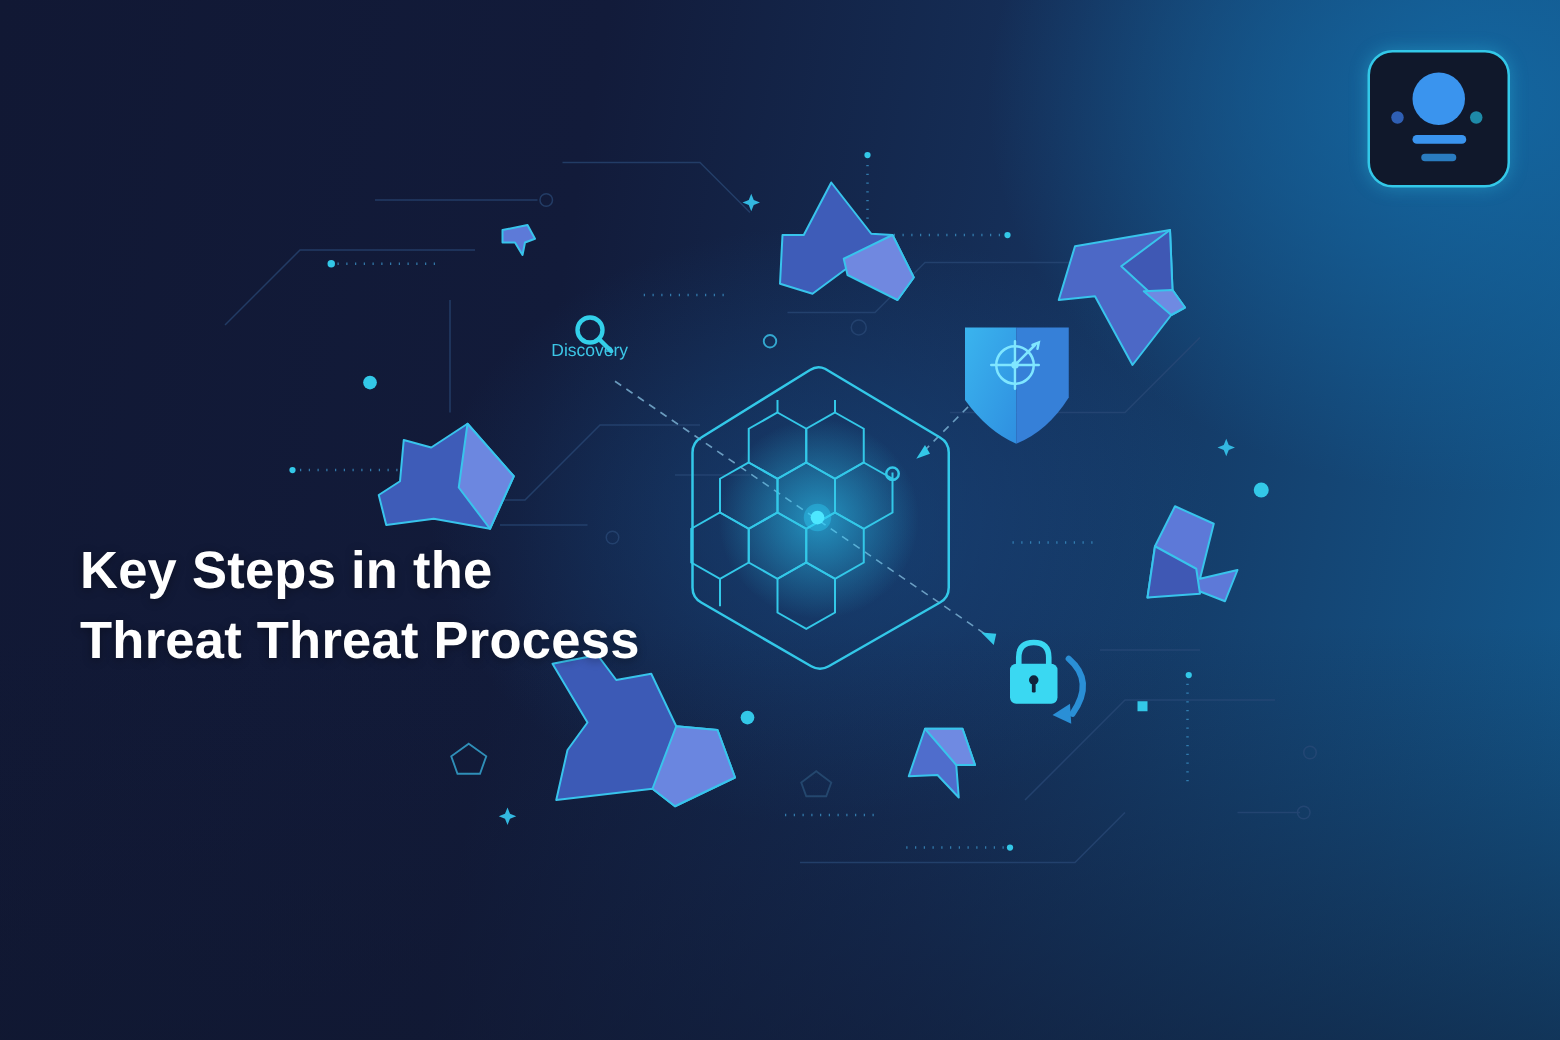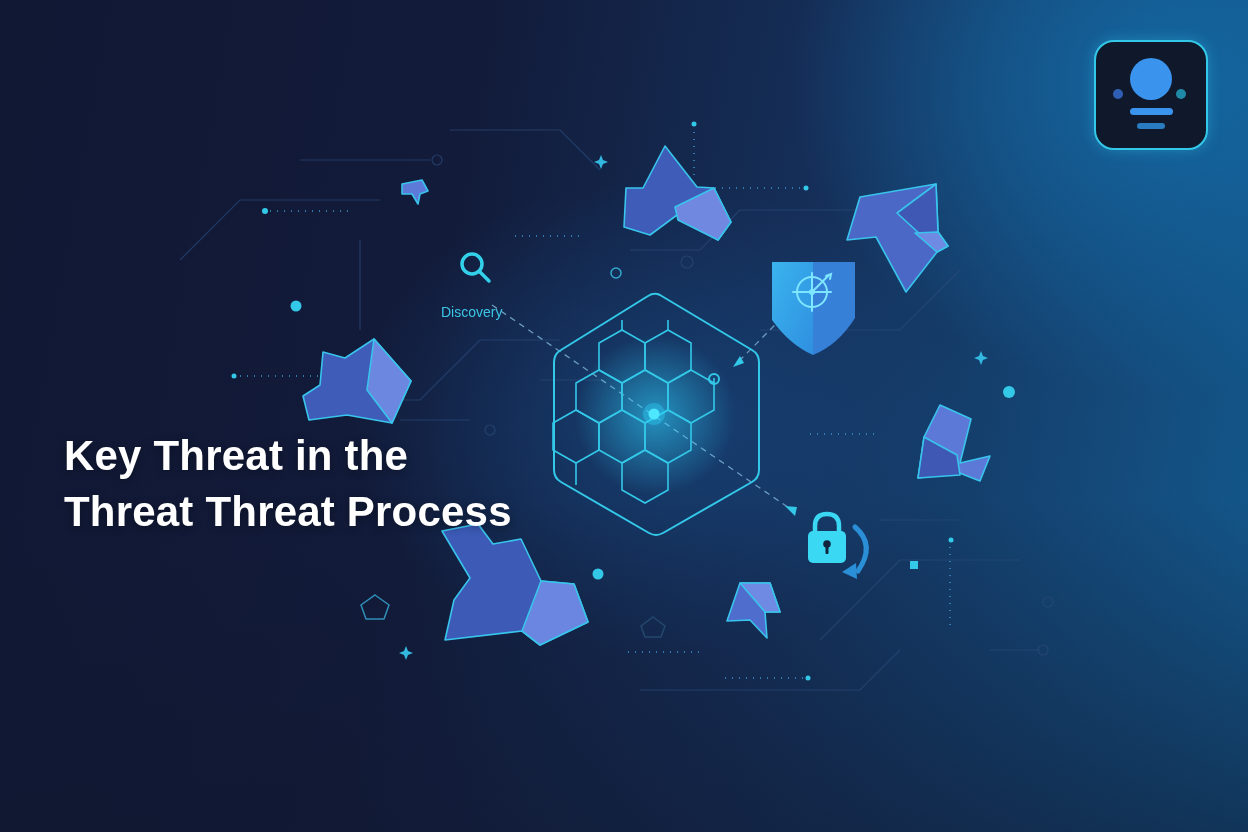--- a/index.html
+++ b/index.html
@@ -22,21 +22,21 @@
   }
   svg.art { position: absolute; left: 0; top: 0; }
   .title {
     position: absolute; left: 64px; top: 428px;
     color: #ffffff; font-weight: 700; font-size: 42px; line-height: 56px;
     letter-spacing: 0.2px; z-index: 5;
     text-shadow: 0 2px 8px rgba(0,0,0,0.35);
   }
   .title div { white-space: nowrap; }
   .label-discovery {
-    position: absolute; left: 441px; top: 304px;
+    position: absolute; left: 441px; top: 272px;
     color: #3cc6e6; font-size: 14px; z-index: 5;
   }
   .logo-badge {
     position: absolute; left: 1094px; top: 40px; width: 110px; height: 106px;
     border-radius: 20px; background: #10182b; border: 2.5px solid #33c8e8;
     box-shadow: 0 0 14px rgba(51,200,232,0.35); z-index: 6;
   }
 </style>
 </head>
 <body>
@@ -187,21 +187,21 @@
     <circle cx="827" cy="544" r="3.8" fill="#10243e"></circle>
     <rect x="825.5" y="545" width="3" height="9" rx="1" fill="#10243e"></rect>
     <path d="M855 527 Q876 545 858 571" fill="none" stroke="#2a8fd6" stroke-width="5" stroke-linecap="round"></path>
     <polygon points="842,572 856,563 857,579" fill="#2a8fd6"></polygon>
   </g>
 </svg>
 
 <div class="label-discovery">Discovery</div>
 
 <div class="title">
-  <div>Key Threat in the</div>
+  <div>Key Steps in the</div>
   <div>Threat Threat Process</div>
 </div>
 
 <div class="logo-badge">
   <svg width="110" height="106" viewBox="0 0 110 106">
     <circle cx="55" cy="37" r="21" fill="#3a94ee"></circle>
     <circle cx="22" cy="52" r="5" fill="#2f5fb4"></circle>
     <circle cx="85" cy="52" r="5" fill="#1e8aa8"></circle>
     <rect x="34" y="66" width="43" height="7" rx="3.5" fill="#3a94ee"></rect>
     <rect x="41" y="81" width="28" height="6" rx="3" fill="#2a7cc0"></rect>

